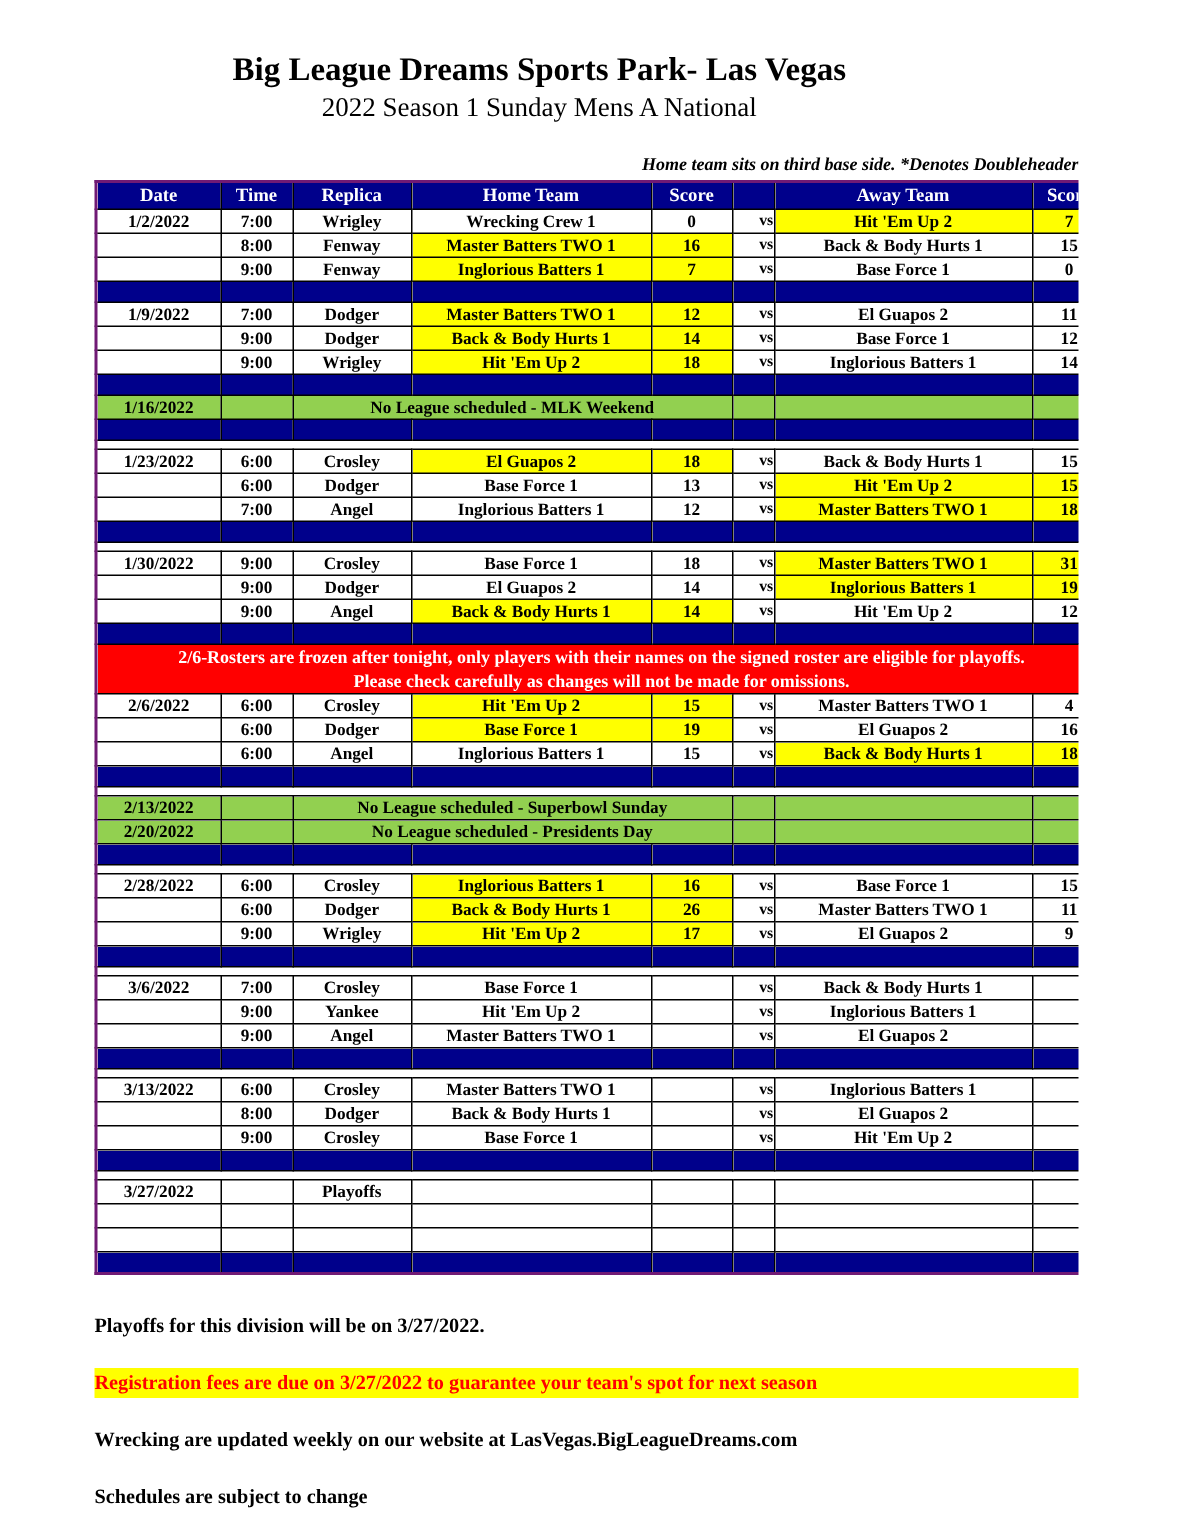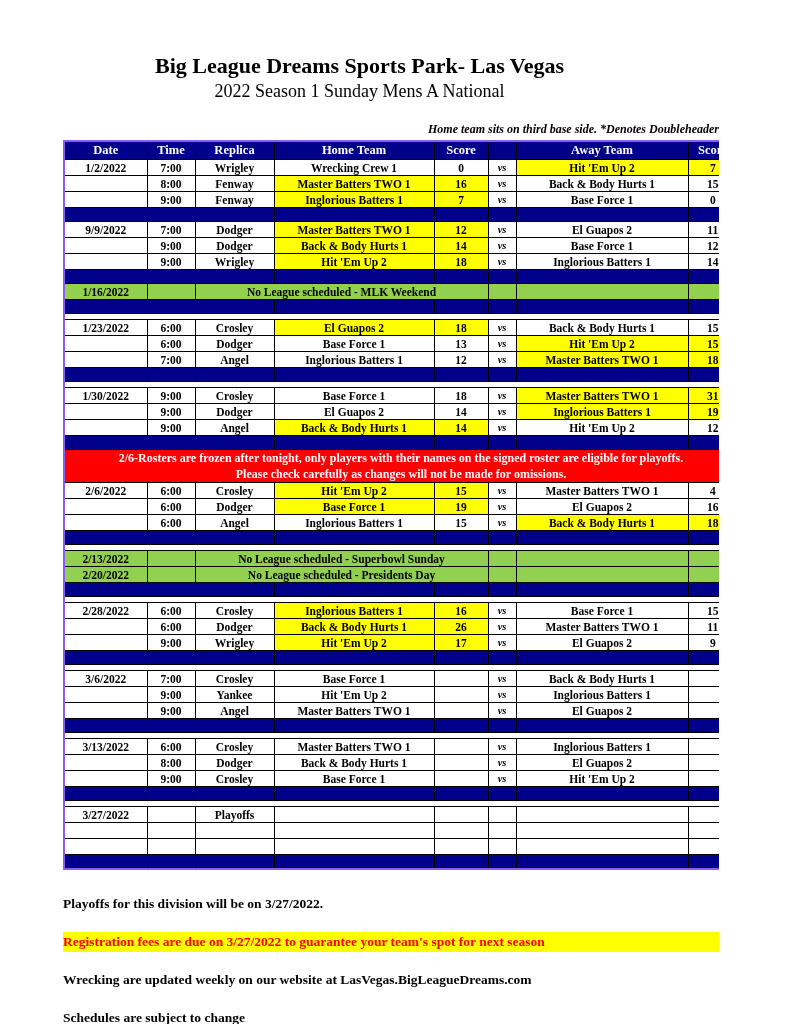--- a/index.html
+++ b/index.html
@@ -4,30 +4,30 @@
 <style>
   :root{
     --navy:#00008B;
     --yellow:#FFFF00;
     --green:#92D050;
     --red:#FF0000;
     --header-text:#FFFFFF;
   }
   html,body{margin:0;padding:0;background:#fff;}
   body{width:791px;height:1024px;font-family:"Liberation Serif", serif;color:#000;}
-  .page{width:719px;height:1024px;box-sizing:border-box;padding-top:54px;overflow:hidden;background:#fff;}
+  .page{width:719px;height:1024px;box-sizing:border-box;padding-top:34px;overflow:hidden;background:#fff;}
   .title{text-align:center;font-size:22px;line-height:24px;font-weight:bold;}
   .subtitle{text-align:center;font-size:18px;line-height:19px;font-weight:normal;margin-top:4px;}
   .note{text-align:right;font-size:12px;line-height:13px;font-weight:bold;font-style:italic;margin-top:22px;}
-  table.sched{border-collapse:collapse;table-layout:fixed;width:674px;margin:4px 0 0 63px;border:2px solid #8b5cf6;}
+  table.sched{border-collapse:collapse;table-layout:fixed;width:674px;margin:4px 0 0 63px;border:2px solid #701a75;}
   .sched th,.sched td{border:1px solid #000;padding:0;text-align:center;font-weight:bold;overflow:hidden;white-space:nowrap;font-family:"Liberation Serif", serif;}
   .sched th{background:var(--navy);color:var(--header-text);font-size:12.5px;height:17px;}
   .sched td{font-size:11.5px;height:15px;color:#000;background:#fff;}
   .sched td.hl{background:var(--yellow);}
-  .sched td.vs{font-style:italic;font-size:10.5px;}
+  .sched td.vs{font-size:10.5px;text-align:right;}
   tr.r-sep td{background:var(--navy);height:13px;}
   tr.r-gap td{border:none;background:#fff;height:5px;line-height:0;font-size:0;}
   tr.r-note td{background:var(--green);margin-left:36px;}
   tr.r-banner td{background:var(--red);color:#fff;height:32px;line-height:16px;font-size:12px;white-space:normal;}
   .footer{margin:24px 0 0 63px;}
   .f-line{font-size:13.5px;line-height:20px;font-weight:bold;margin-bottom:18px;}
   .f-highlight{background:var(--yellow);color:var(--red);width:674px;}
 </style>
 </head>
 <body>
@@ -93,21 +93,21 @@
           <td></td>
           <td></td>
           <td></td>
           <td></td>
           <td></td>
           <td></td>
           <td></td>
           <td></td>
         </tr>
         <tr class="r-game">
-          <td>9/9/2022</td>
+          <td>1/9/2022</td>
           <td>7:00</td>
           <td>Dodger</td>
           <td class="hl">Master Batters TWO 1</td>
           <td class="hl">12</td>
           <td class="vs">vs</td>
           <td>El Guapos 2</td>
           <td>11</td>
         </tr>
         <tr class="r-game">
           <td></td>

